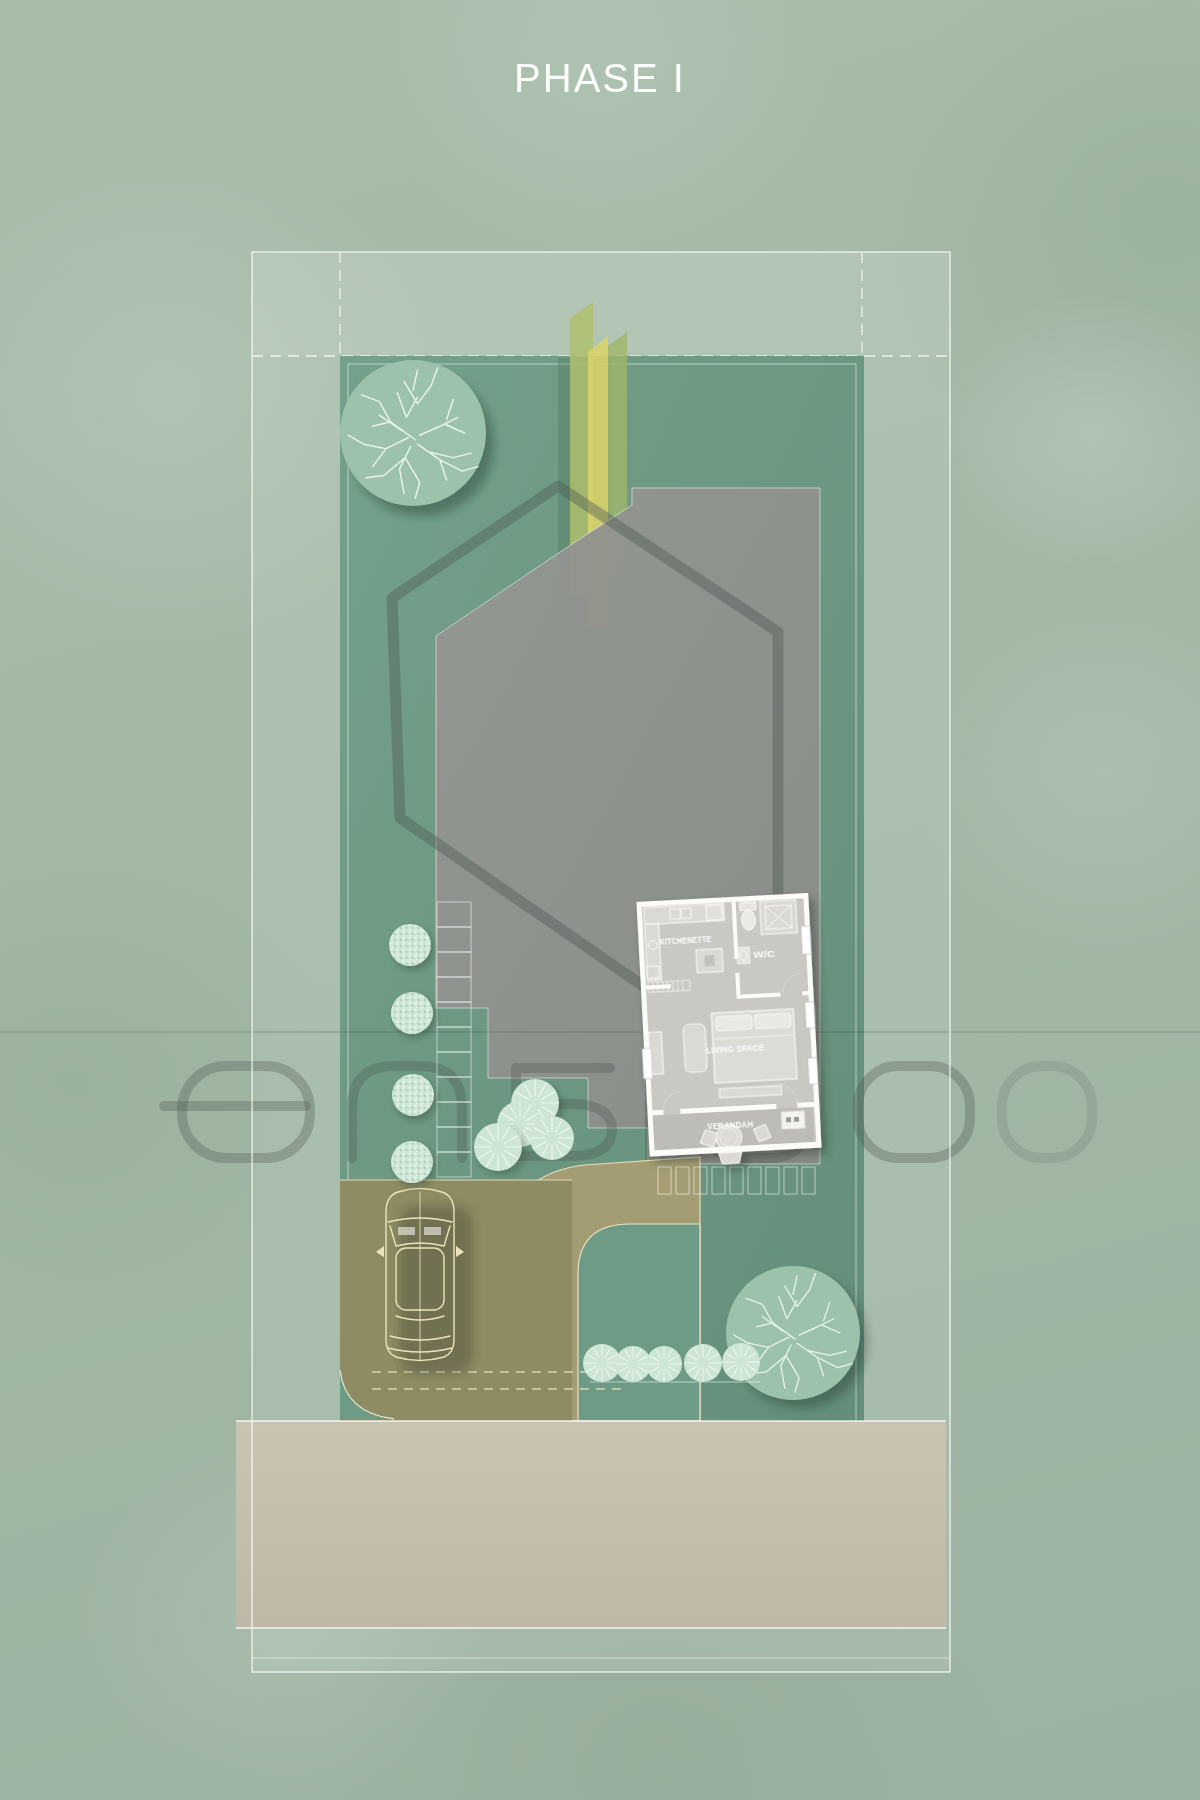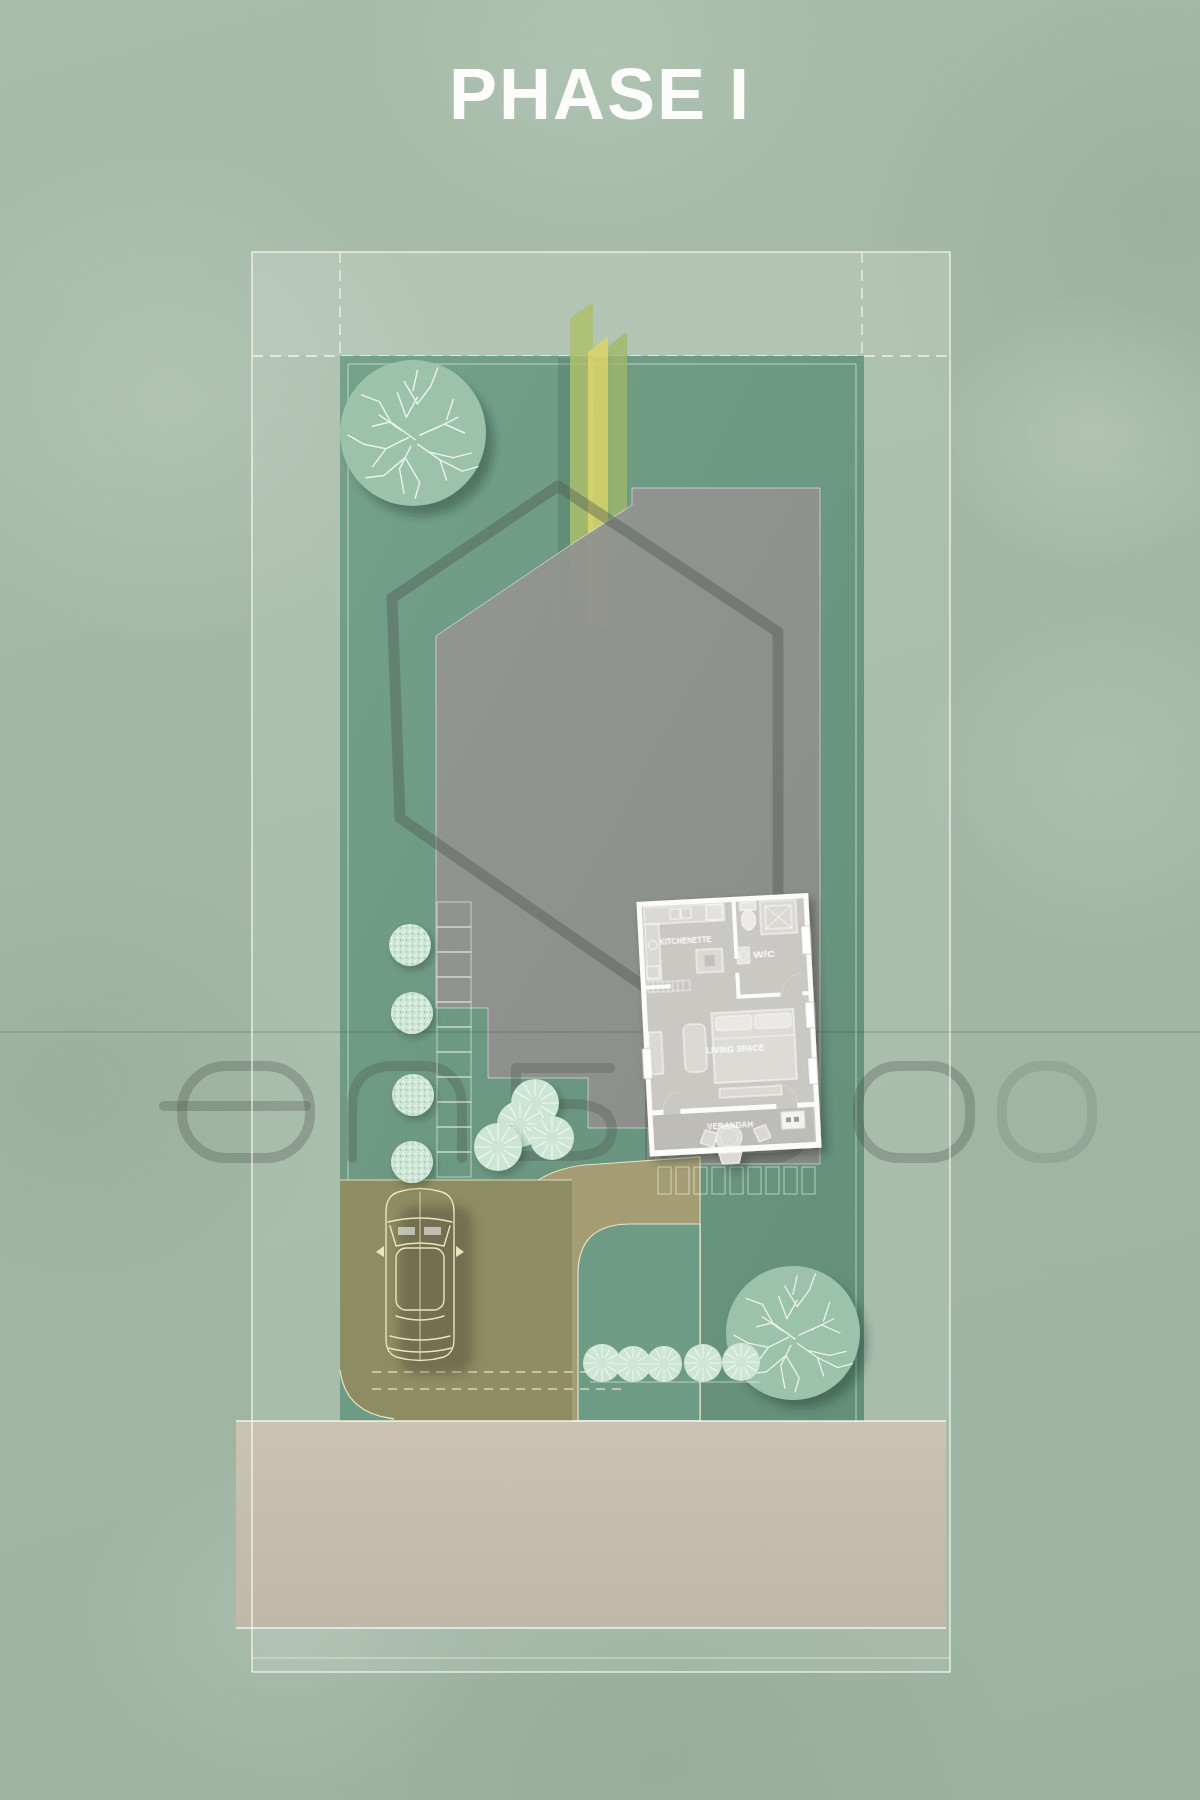--- a/index.html
+++ b/index.html
@@ -13,21 +13,21 @@
       radial-gradient(300px 280px at 92% 43%, rgba(255,255,255,.10), transparent 65%),
       radial-gradient(380px 340px at 6% 60%, rgba(120,145,124,.16), transparent 70%),
       radial-gradient(300px 260px at 24% 90%, rgba(255,255,255,.10), transparent 70%),
       radial-gradient(460px 420px at 55% 98%, rgba(125,148,128,.18), transparent 75%),
       radial-gradient(340px 300px at 50% 3%, rgba(235,242,235,.12), transparent 70%),
       linear-gradient(165deg,#a7bdaa 0%,#a2b8a5 45%,#9db3a1 100%);
     font-family:"Liberation Sans",sans-serif;
   }
   .title{
     position:absolute;top:58px;left:0;width:100%;text-align:center;
-    font-weight:700;font-size:72px;line-height:1;letter-spacing:2px;
+    font-weight:400;font-size:40px;line-height:1;letter-spacing:2px;
     color:#fcfdfb;
   }
   svg{position:absolute;left:0;top:0;}
   .wline{stroke:rgba(252,253,252,.85);stroke-width:1.3;fill:none}
   .wline-f{stroke:rgba(252,253,252,.55);stroke-width:1;fill:none}
   .dashw{stroke:rgba(252,253,252,.8);stroke-width:1.3;fill:none;stroke-dasharray:11 7}
   .cream{stroke:#e9e2c4;fill:none;stroke-width:1.3}
   .creamdash{stroke:#e9e2c4;stroke-width:1.6;fill:none;stroke-dasharray:9 7;opacity:.85}
   .wm{stroke:rgba(72,84,76,.30);stroke-width:10;fill:none;stroke-linecap:round;stroke-linejoin:round}
   .furn{fill:#dad9d4;stroke:#ffffff;stroke-width:.9}

